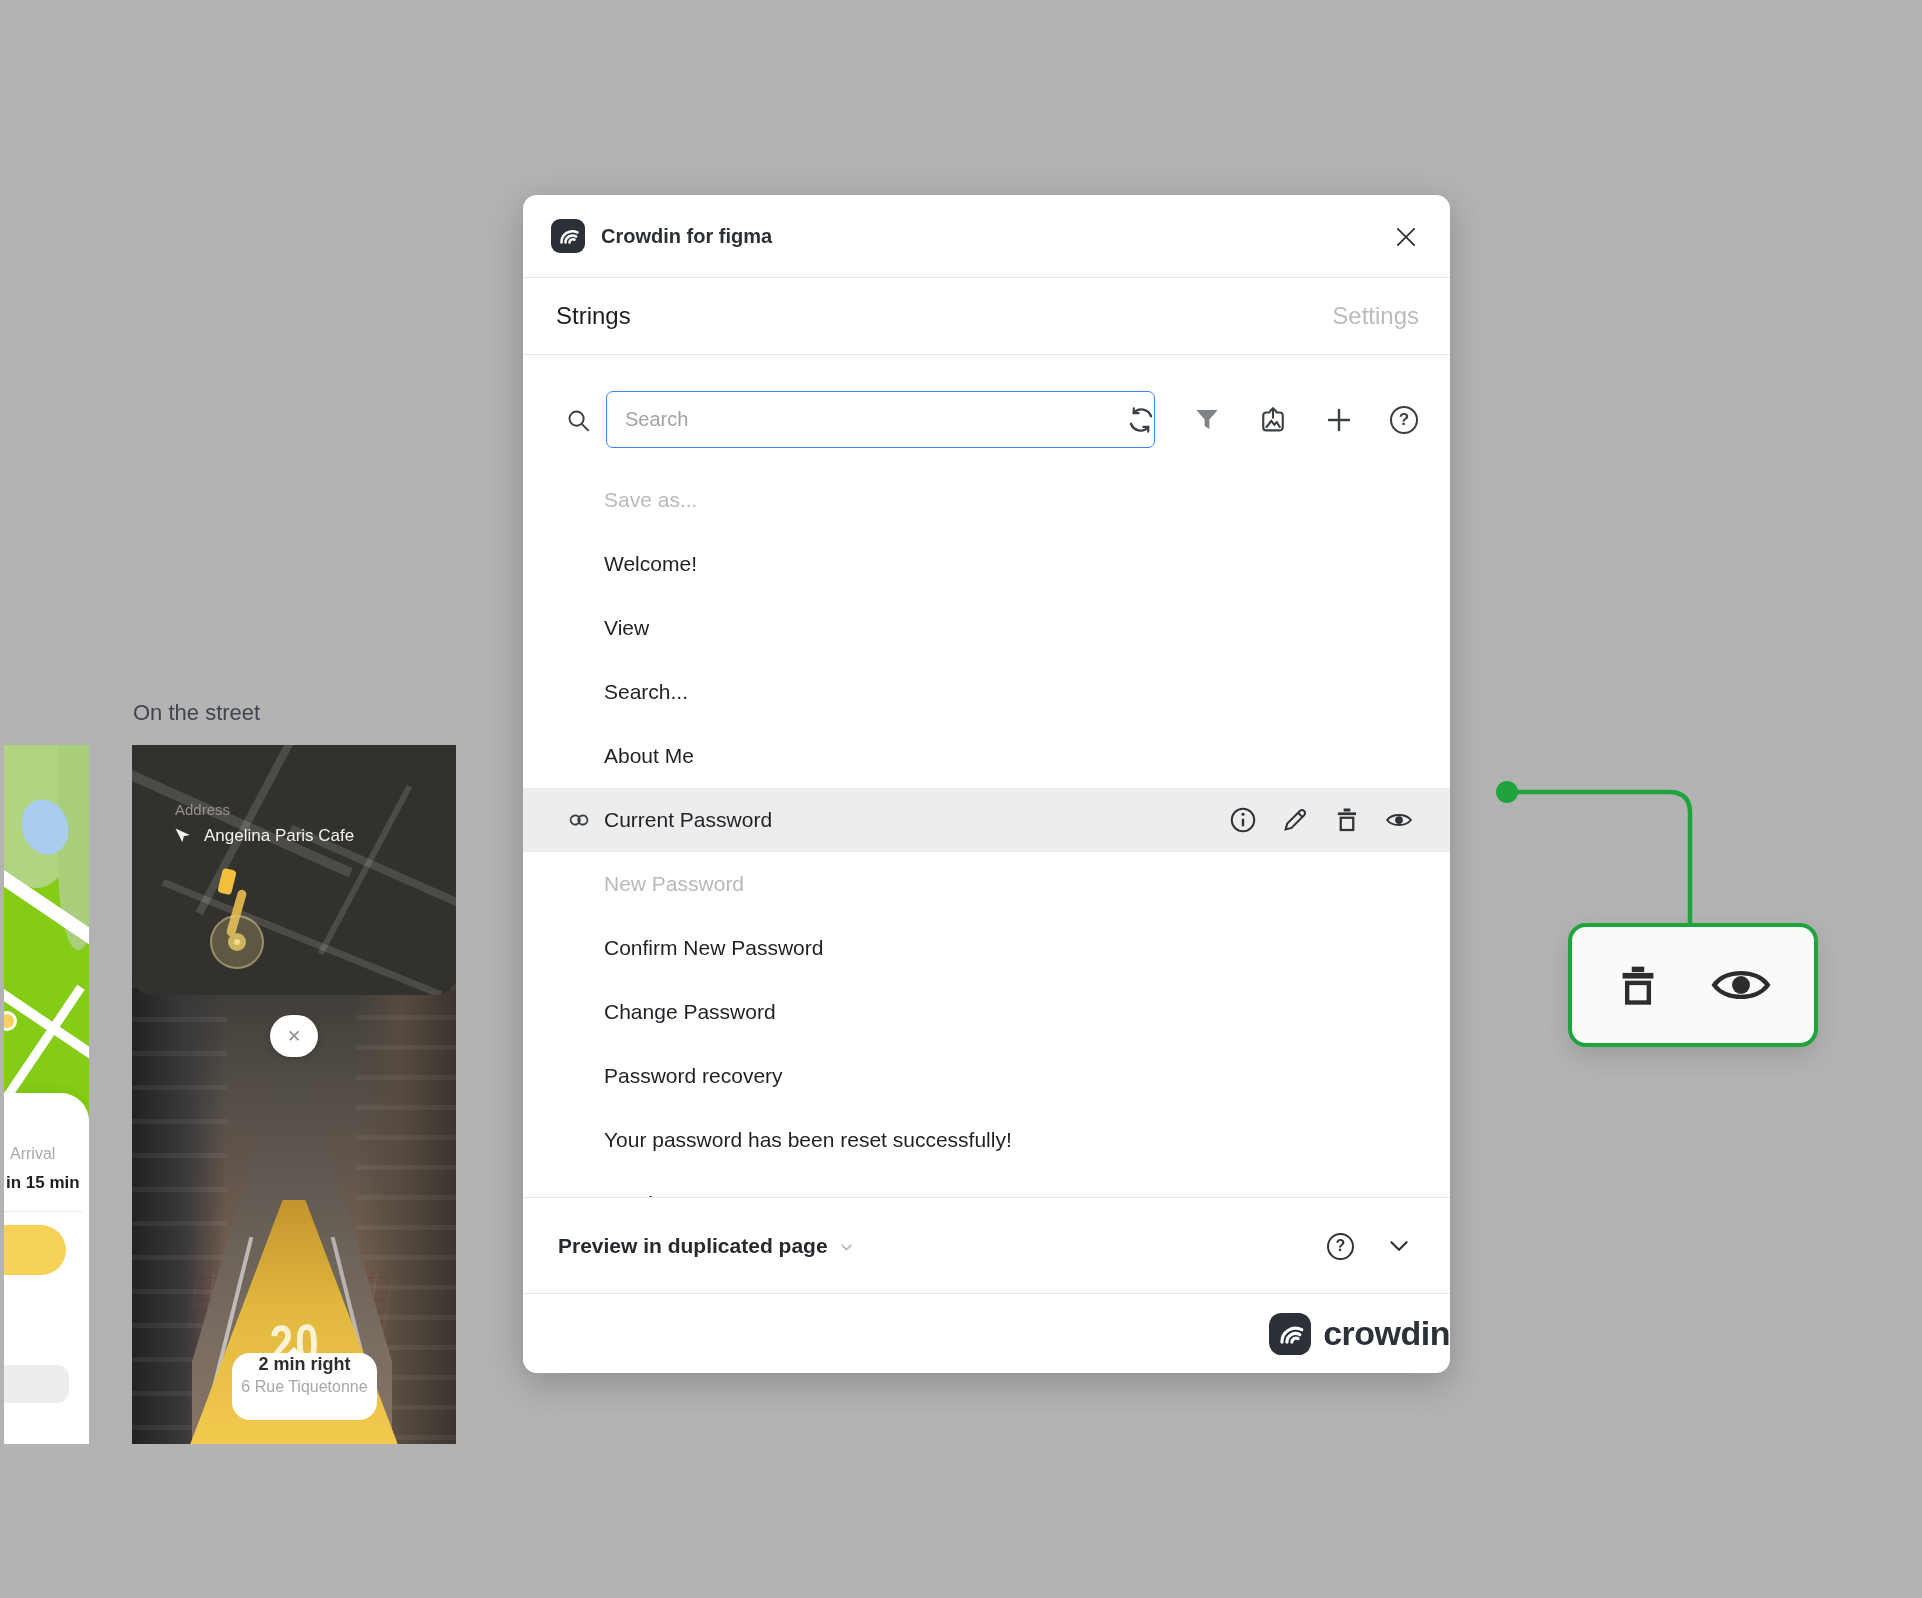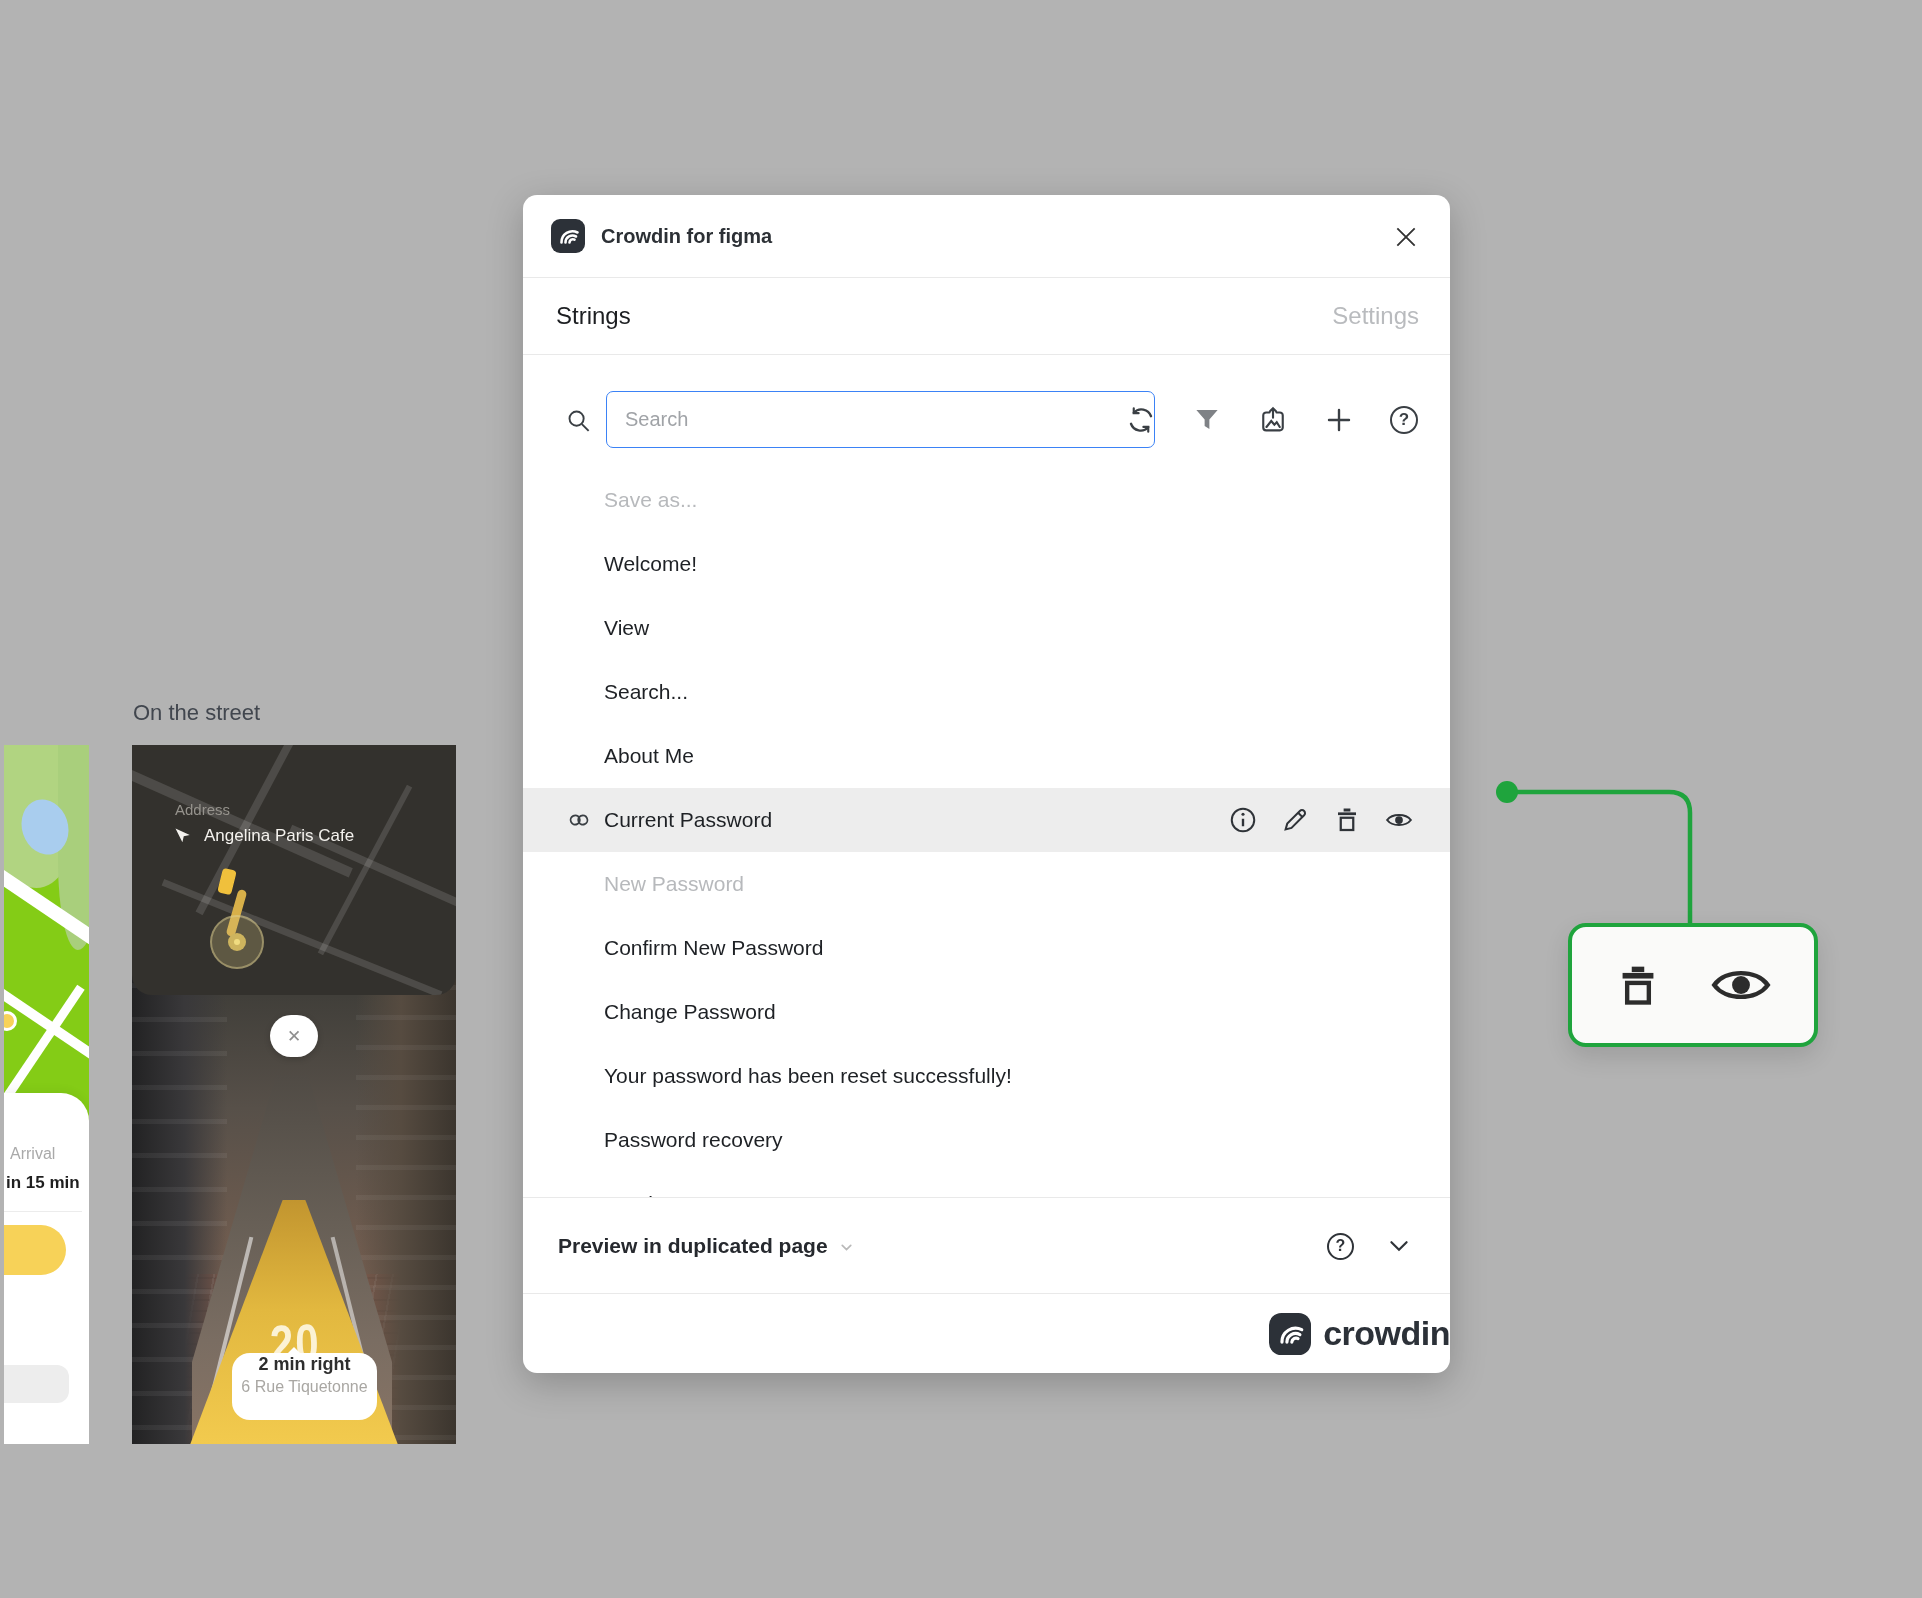--- a/index.html
+++ b/index.html
@@ -285,24 +285,24 @@
       <div class="row muted">
         <span class="row-label">New Password</span>
       </div>
       <div class="row normal">
         <span class="row-label">Confirm New Password</span>
       </div>
       <div class="row normal">
         <span class="row-label">Change Password</span>
       </div>
       <div class="row normal">
+        <span class="row-label">Password recovery</span>
+      </div>
+      <div class="row normal">
         <span class="row-label">Your password has been reset successfully!</span>
-      </div>
-      <div class="row normal">
-        <span class="row-label">Password recovery</span>
       </div>
       <div class="row clipped">
         <span class="row-label">Send</span>
       </div>
     </div>
 
   <div class="p-footer">
     <div class="pf-left">
       <span class="pf-label">Preview in duplicated page</span>
       <svg class="chev-sm" viewBox="0 0 24 24" fill="none" stroke="currentColor" stroke-width="2.4" stroke-linecap="round">

